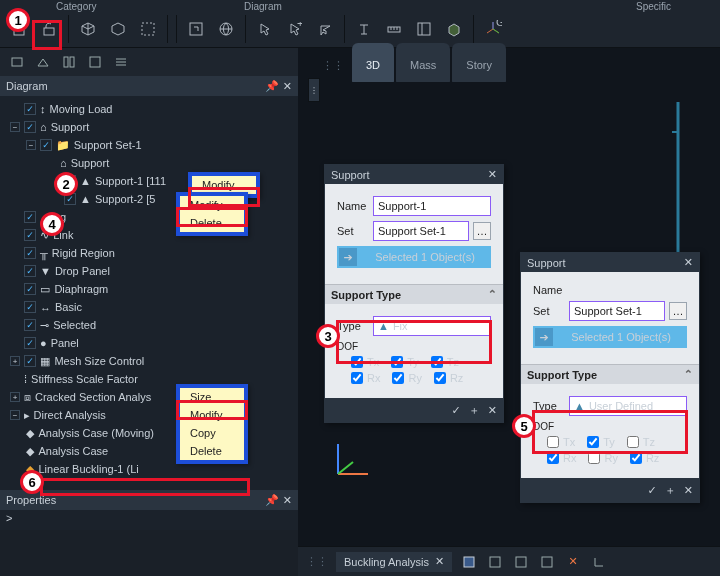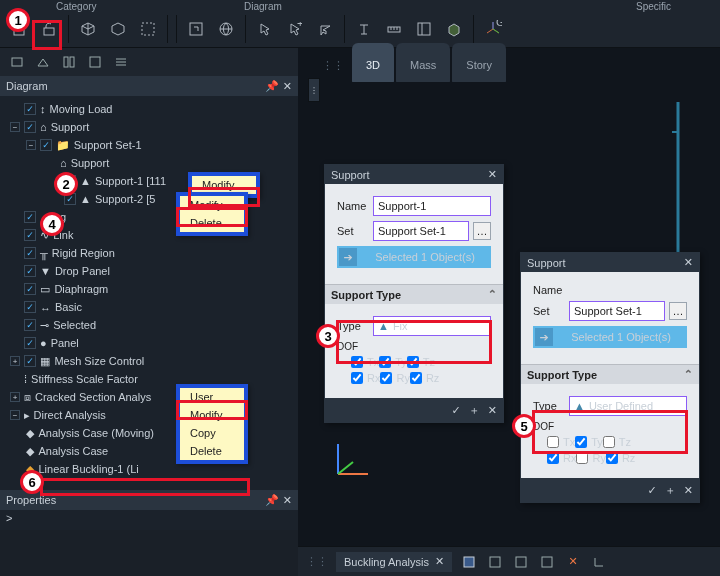--- a/index.html
+++ b/index.html
@@ -38,21 +38,21 @@
 .dlg-hdr .x{margin-left:auto;cursor:pointer}
 .dlg-body{padding:12px;color:#222}
 .row{display:flex;align-items:center;margin-bottom:5px;gap:4px}
 .row label{width:32px;color:#222}
 .fld{flex:1;height:20px;border:1px solid #8b5cf6;background:#fff;padding:0 4px;color:#222;display:flex;align-items:center}
 .selbtn{width:18px;height:18px;border:1px solid #9aa4af;background:#f0f0f0;display:flex;align-items:center;justify-content:center;color:#222}
 .info-bar{background:#5fb8e8;color:#fff;text-align:center;padding:2px;margin:4px 0;font-size:10px;display:flex;align-items:center}
 .info-bar .arr{width:18px;height:18px;background:#4a98c8;margin-right:4px;display:flex;align-items:center;justify-content:center}
 .grp-hdr{background:#d4d8de;padding:3px 6px;color:#222;font-weight:600;display:flex;align-items:center;border-top:1px solid #b8bcc2}
 .grp-hdr:after{content:"⌃";margin-left:auto;color:#666}
-.dof-row{display:flex;padding:2px 0 2px 14px}
+.dof-row{display:flex;gap:12px;padding:2px 0 2px 14px}
 .dof{display:flex;align-items:center;gap:4px;color:#222}
 .dof input{width:12px;height:12px}
 .dlg-ftr{background:#2a3440;height:24px;display:flex;align-items:center;justify-content:flex-end;padding:0 6px;gap:8px;color:#9aa4af}
 
 .anno{position:absolute;width:24px;height:24px;border:3px solid #e7142a;border-radius:50%;background:#fff;display:flex;align-items:center;justify-content:center;font-weight:700;font-size:13px;color:#000;z-index:100}
 .rbox{position:absolute;border:3px solid #e7142a;z-index:60;pointer-events:none}
 .axis{position:absolute;left:30px;bottom:60px;z-index:5}
 
 .hdr-word{position:absolute;top:1px;font-size:10px;color:#9aa4af}
 </style>
@@ -324,21 +324,21 @@
       </div>
 
     <div class="ctx" style="left:188px;top:76px;width:72px">
       <div>Modify</div>
     </div>
     <div class="ctx" style="left:176px;top:96px;width:72px">
       <div>Modify</div>
       <div>Delete</div>
     </div>
     <div class="ctx" style="left:176px;top:288px;width:72px">
-      <div>User</div>
+      <div>Size</div>
       <div>Modify</div>
       <div>Copy</div>
       <div>Delete</div>
     </div>
   </div>
   <div class="panel-hdr">
     <span>Properties</span>
     <span class="pin-x">
         <span>📌</span>
         <span>✕</span>

